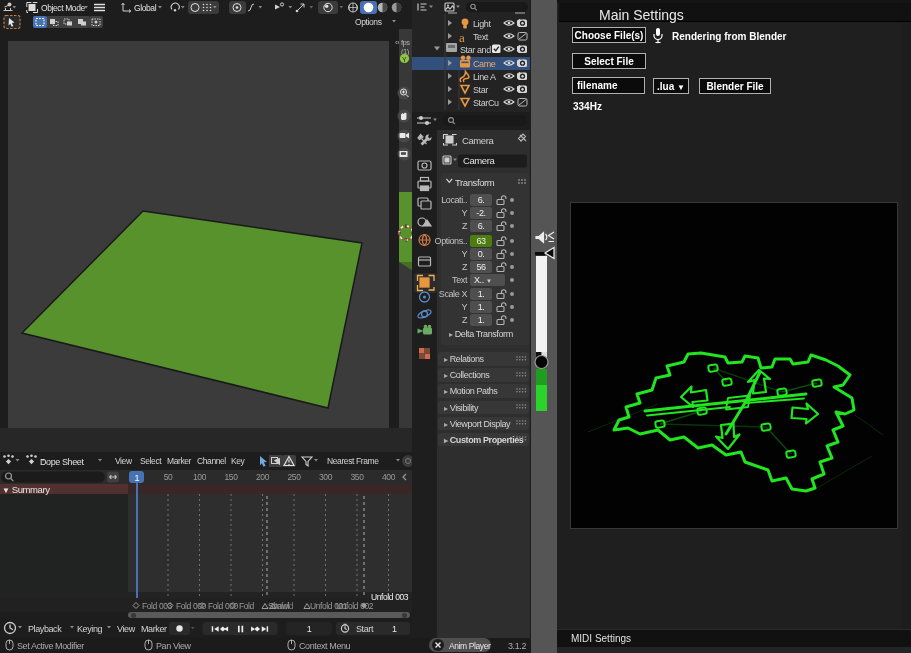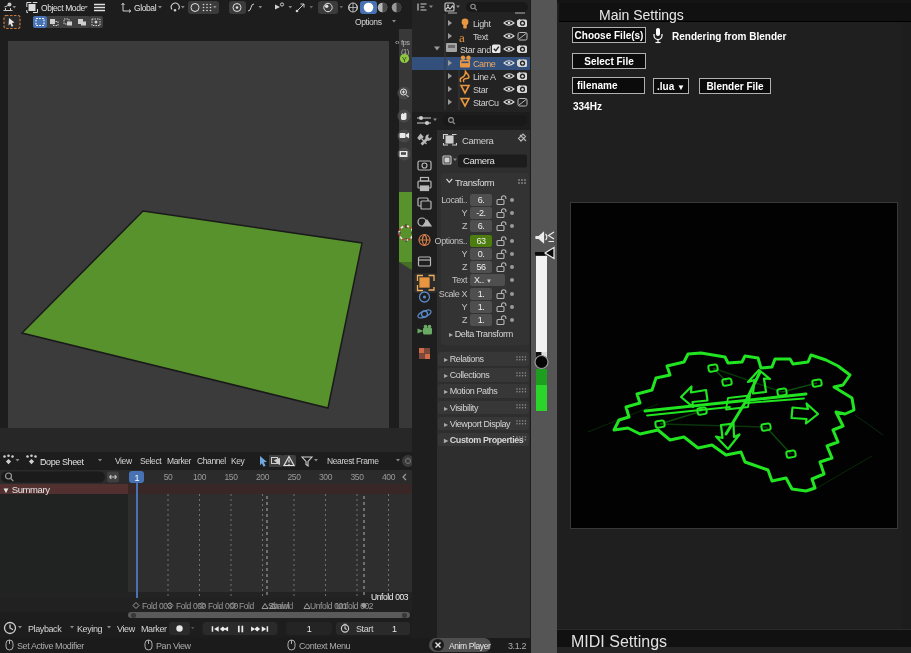--- a/index.html
+++ b/index.html
@@ -783,15 +783,15 @@
       <rect x="127.5" y="205.8" width="9" height="6.5" rx="2" transform="rotate(-9 132 209)"></rect>
       <rect x="85.5" y="218.8" width="9" height="6.5" rx="2" transform="rotate(-9 90 222)"></rect>
       <rect x="191.5" y="221.8" width="9" height="6.5" rx="2" transform="rotate(-9 196 225)"></rect>
       <rect x="216.5" y="248.8" width="9" height="6.5" rx="2" transform="rotate(-9 221 252)"></rect>
     </g>
   </g>
 </svg>
 
 <div class="abs" style="left:557px;top:647px;width:354px;height:6px;background:#242424;"></div>
 <div class="abs" style="left:557px;top:629px;width:354px;height:18px;background:#111111;border-top:1px solid #2a2a2a;"></div>
-<div class="abs txt ls0" style="left:571px;top:634px;font-size:16px;color:#e0e0e0;">MIDI Settings</div>
+<div class="abs txt ls0" style="left:571px;top:634px;font-size:10px;color:#e0e0e0;">MIDI Settings</div>
 
 </div>
 
 </body></html>

